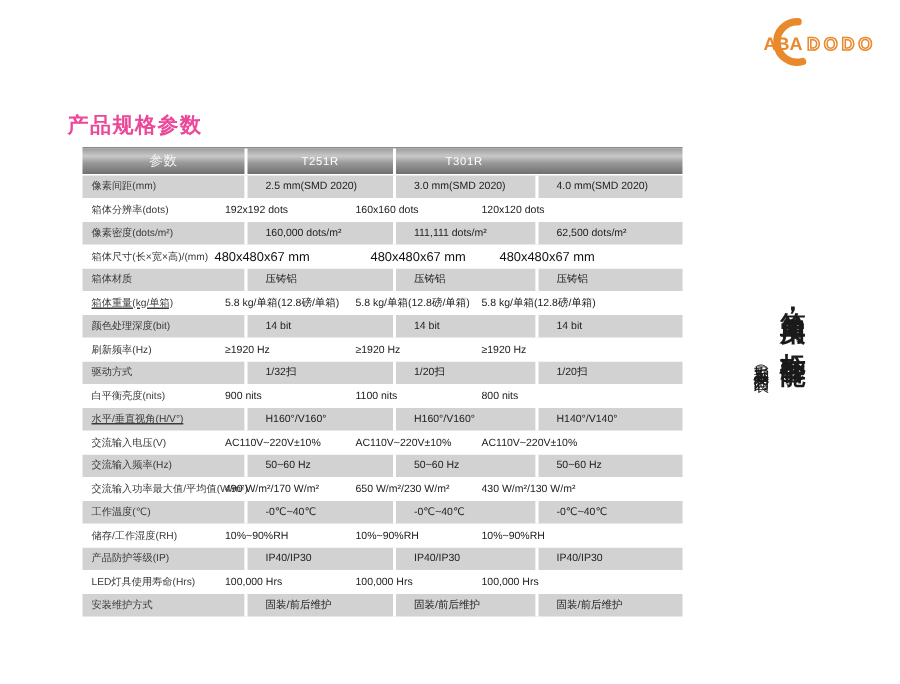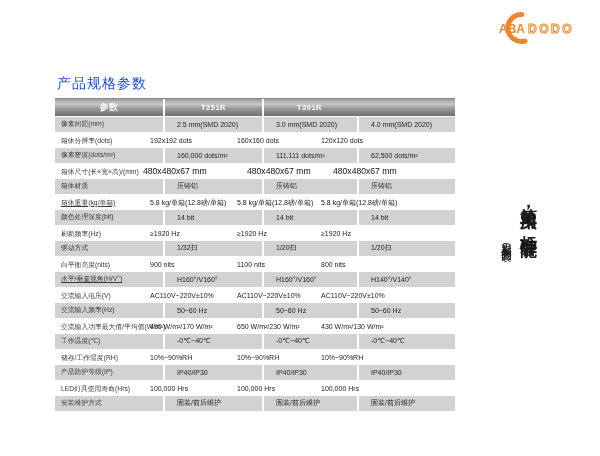--- a/index.html
+++ b/index.html
@@ -2,33 +2,33 @@
 <html><head>
 <meta charset="utf-8">
 <style>
   html,body{margin:0;padding:0}
   body{
     width:600px;height:456px;position:relative;background:#ffffff;overflow:hidden;
     font-family:"Liberation Sans","DejaVu Sans",sans-serif;
     -webkit-font-smoothing:antialiased;
   }
   
-  .logo{position:absolute;right:24px;top:8px;width:82px;height:40px}
+  .logo{position:absolute;right:14px;top:8px;width:82px;height:40px}
   
   .page-title{
-    position:absolute;left:57px;top:75px;font-size:14px;font-weight:normal;
-    color:#1d4ed8;letter-spacing:1px;
+    position:absolute;left:45px;top:75px;font-size:14px;font-weight:bold;
+    color:#ec4899;letter-spacing:1px;
   }
   
   .spec-table{position:absolute;left:55px;top:98px;width:400px}
   .thead{display:flex;height:19px;box-sizing:border-box;
     background:linear-gradient(180deg,#9d9d9d 0%,#c9c9c9 30%,#9b9b9b 55%,#6f6f6f 100%);
     border-top:1px solid #8a8a8a;border-bottom:1px solid #fff;}
   .hcell{display:flex;align-items:center;justify-content:center;box-sizing:border-box;
-    color:#fff;font-weight:bold;font-size:7.5px;letter-spacing:.5px}
+    color:#fff;font-weight:normal;font-size:7.5px;letter-spacing:.5px}
   .hparam{width:108px;font-size:9px;color:#f3f3f3}
   .hcell.c0{width:99px;border-left:2px solid #fff}
   .hcell.c1{width:93px;border-left:2px solid #fff}
   .hcell.c2{width:98px;border-left:2px solid #fff}
   .trow{height:15.5px;box-sizing:border-box;font-size:7px;color:#222}
   
   .trow.grid{display:flex;border-bottom:1px solid #fff}
   .grid .label{width:108px;background:#d2d2d2;display:flex;align-items:center;
     padding-left:6px;box-sizing:border-box;color:#3a3a3a;font-size:6.8px;white-space:nowrap}
   .grid .val{background:#d2d2d2;display:flex;align-items:center;border-left:2px solid #fff;

